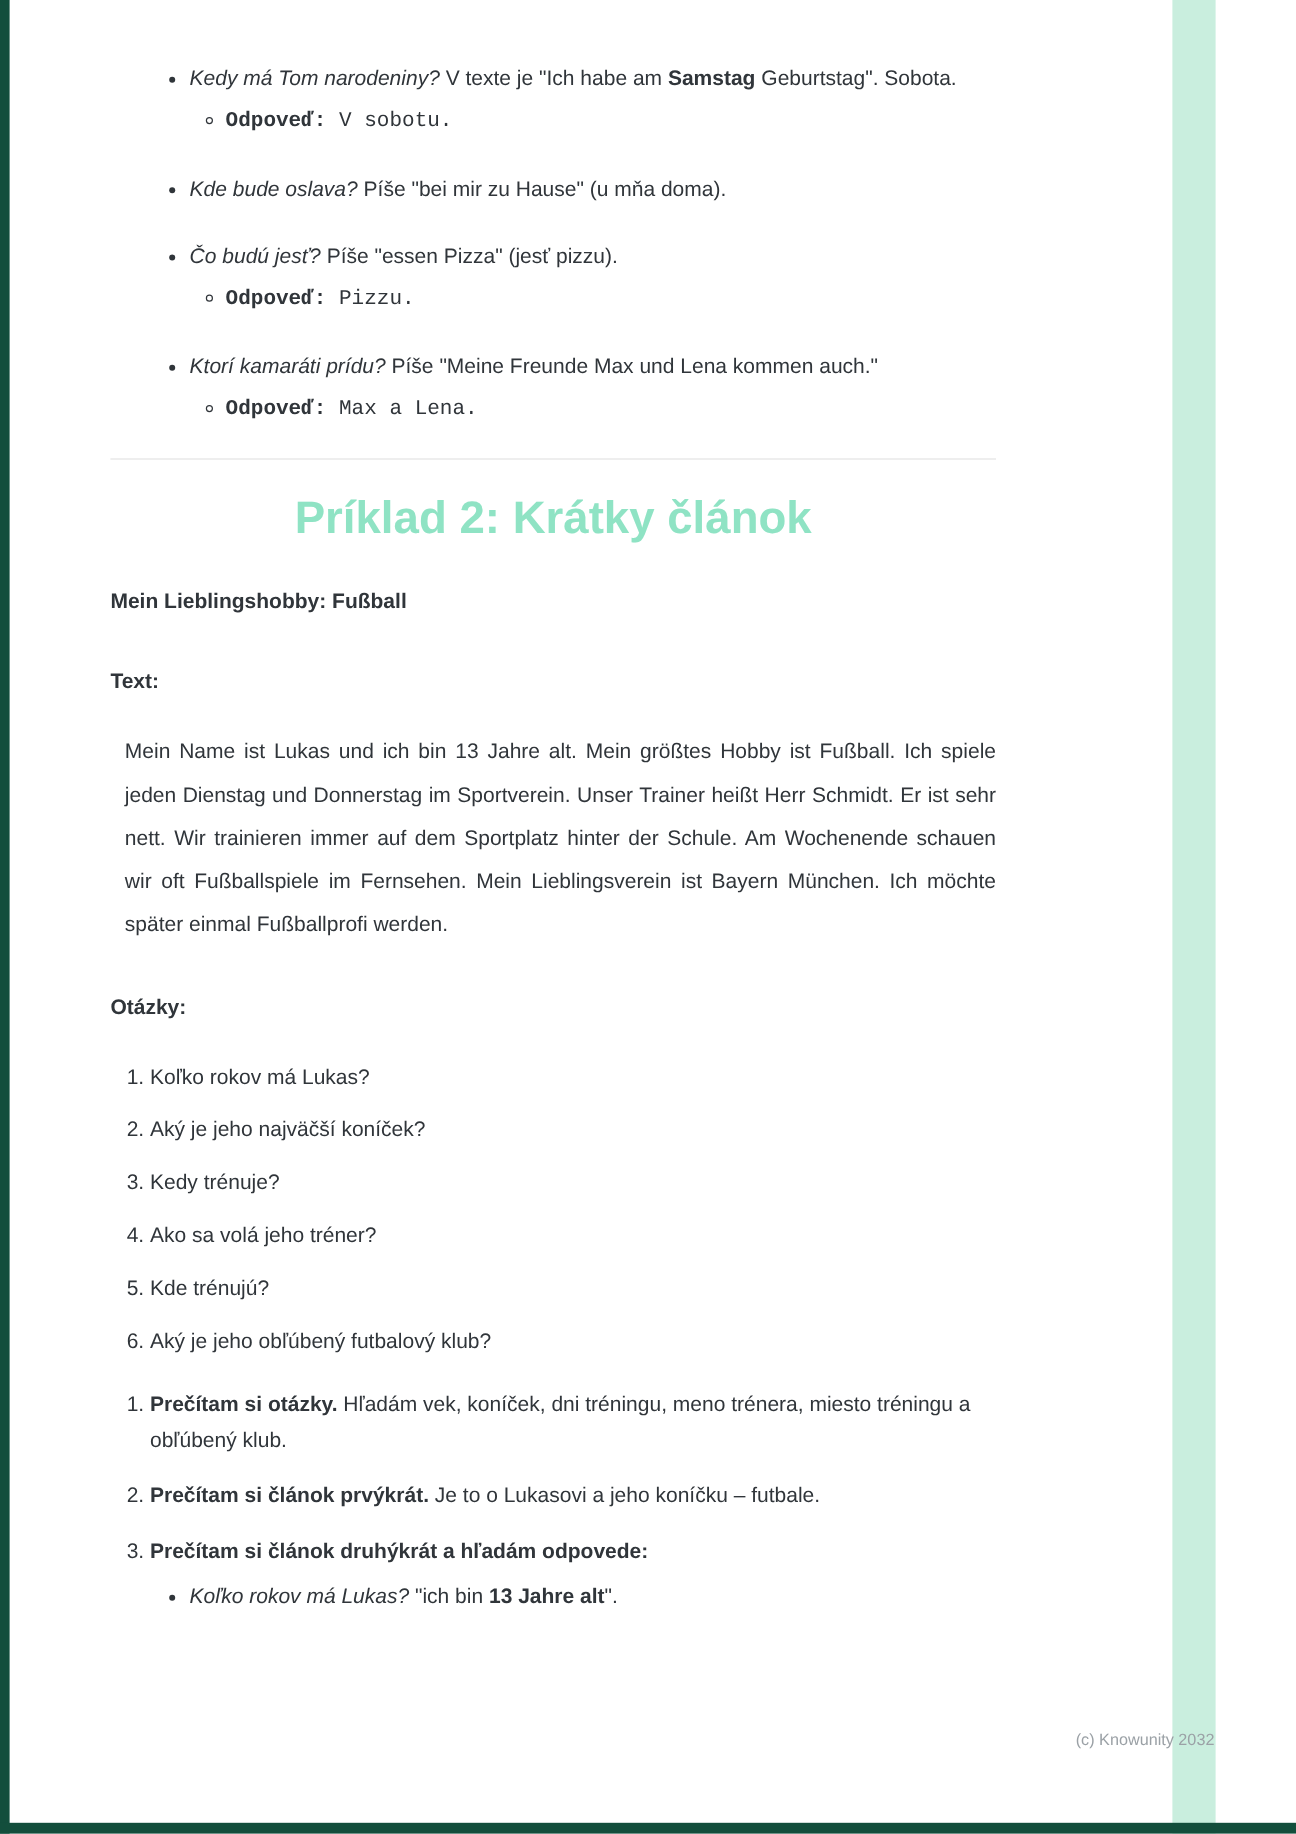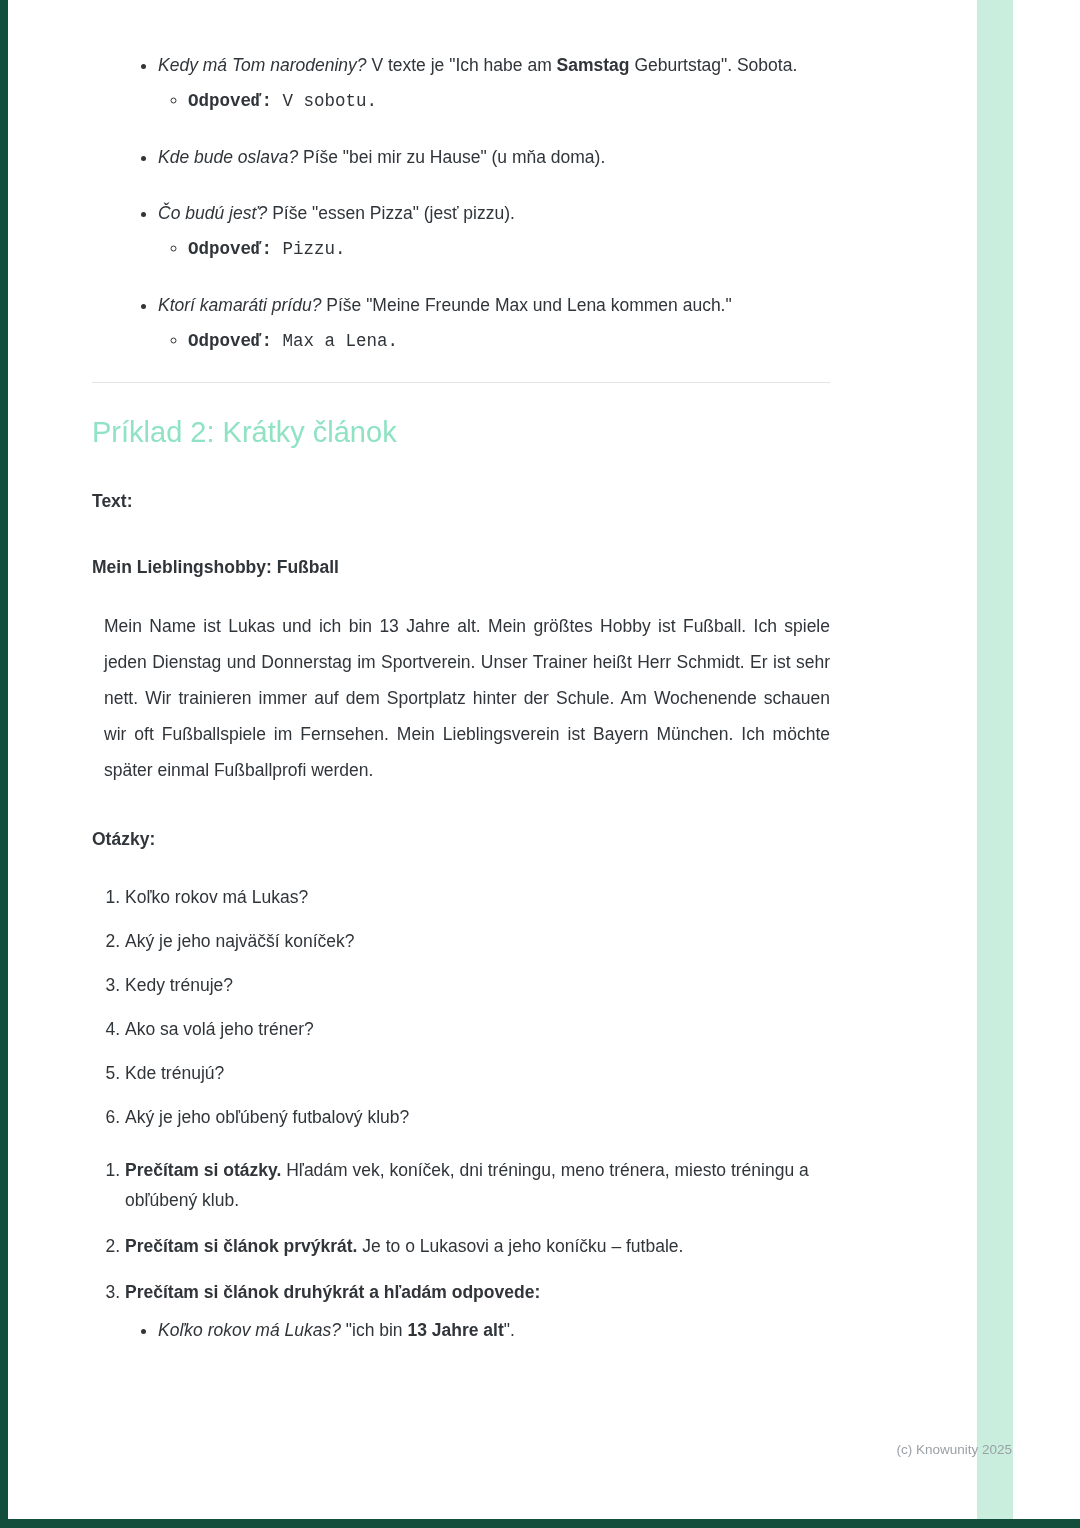--- a/index.html
+++ b/index.html
@@ -33,24 +33,25 @@
   ul.answer-list { list-style: circle; padding-left: 30px; margin-top: 6px; font-family: Liberation Mono, monospace; }
 
   hr.divider {
     border: none;
     border-top: 1px solid #e3e3e3;
     margin: 4px 0 0 0;
   }
 
   h2.section-title {
     color: #8fe3c4;
-    font-size: 29px;
+    font-size: 38px;
     line-height: 35px;
-    font-weight: 400;
+    font-weight: 700;
     margin-top: 32px;
+    text-align: center;
   }
 
   .bold-label { font-weight: 700; margin-top: 36px; }
 
   p.article {
     text-align: justify;
     line-height: 36px;
     margin-top: 26px;
     margin-left: 12px;
   }
@@ -101,23 +102,23 @@
       <ul class="answer-list">
         <li><strong>Odpoveď:</strong><span> Max a Lena.</span></li>
       </ul>
     </li>
   </ul>
 
   <hr class="divider">
 
   <h2 class="section-title">Príklad 2: Krátky článok</h2>
 
+  <p class="bold-label">Mein Lieblingshobby: Fußball</p>
+
   <p class="bold-label">Text:</p>
-
-  <p class="bold-label">Mein Lieblingshobby: Fußball</p>
 
   <p class="article">Mein Name ist Lukas und ich bin 13 Jahre alt. Mein größtes Hobby ist Fußball. Ich spiele jeden Dienstag und Donnerstag im Sportverein. Unser Trainer heißt Herr Schmidt. Er ist sehr nett. Wir trainieren immer auf dem Sportplatz hinter der Schule. Am Wochenende schauen wir oft Fußballspiele im Fernsehen. Mein Lieblingsverein ist Bayern München. Ich möchte später einmal Fußballprofi werden.</p>
 
   <p class="bold-label">Otázky:</p>
 
   <ol class="questions">
     <li>Koľko rokov má Lukas?</li>
     <li>Aký je jeho najväčší koníček?</li>
     <li>Kedy trénuje?</li>
     <li>Ako sa volá jeho tréner?</li>
@@ -132,13 +133,13 @@
     <li>
       <strong>Prečítam si článok druhýkrát a hľadám odpovede:</strong>
       <ul class="step-sub">
         <li><em>Koľko rokov má Lukas?</em><span> "ich bin </span><strong>13 Jahre alt</strong><span>".</span></li>
       </ul>
     </li>
   </ol>
 
 </main>
 
-<div class="copyright">(c) Knowunity 2025</div>
+<div class="copyright">(c) Knowunity 2032</div>
 
 </body></html>

